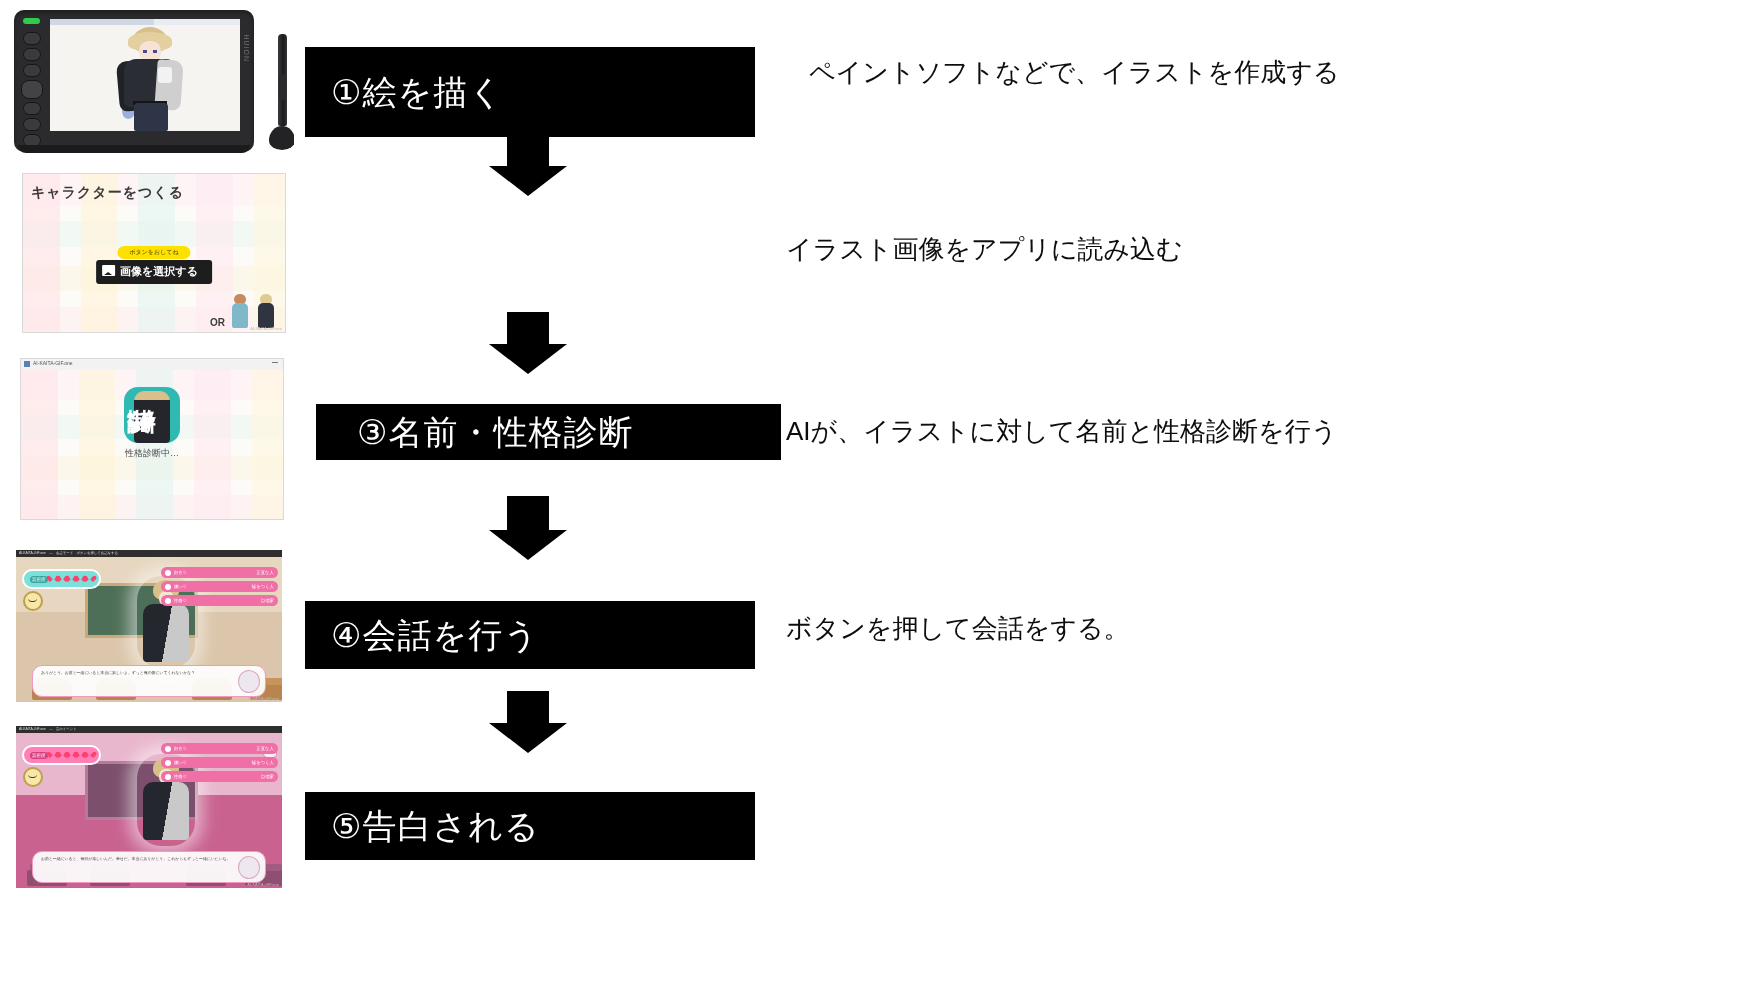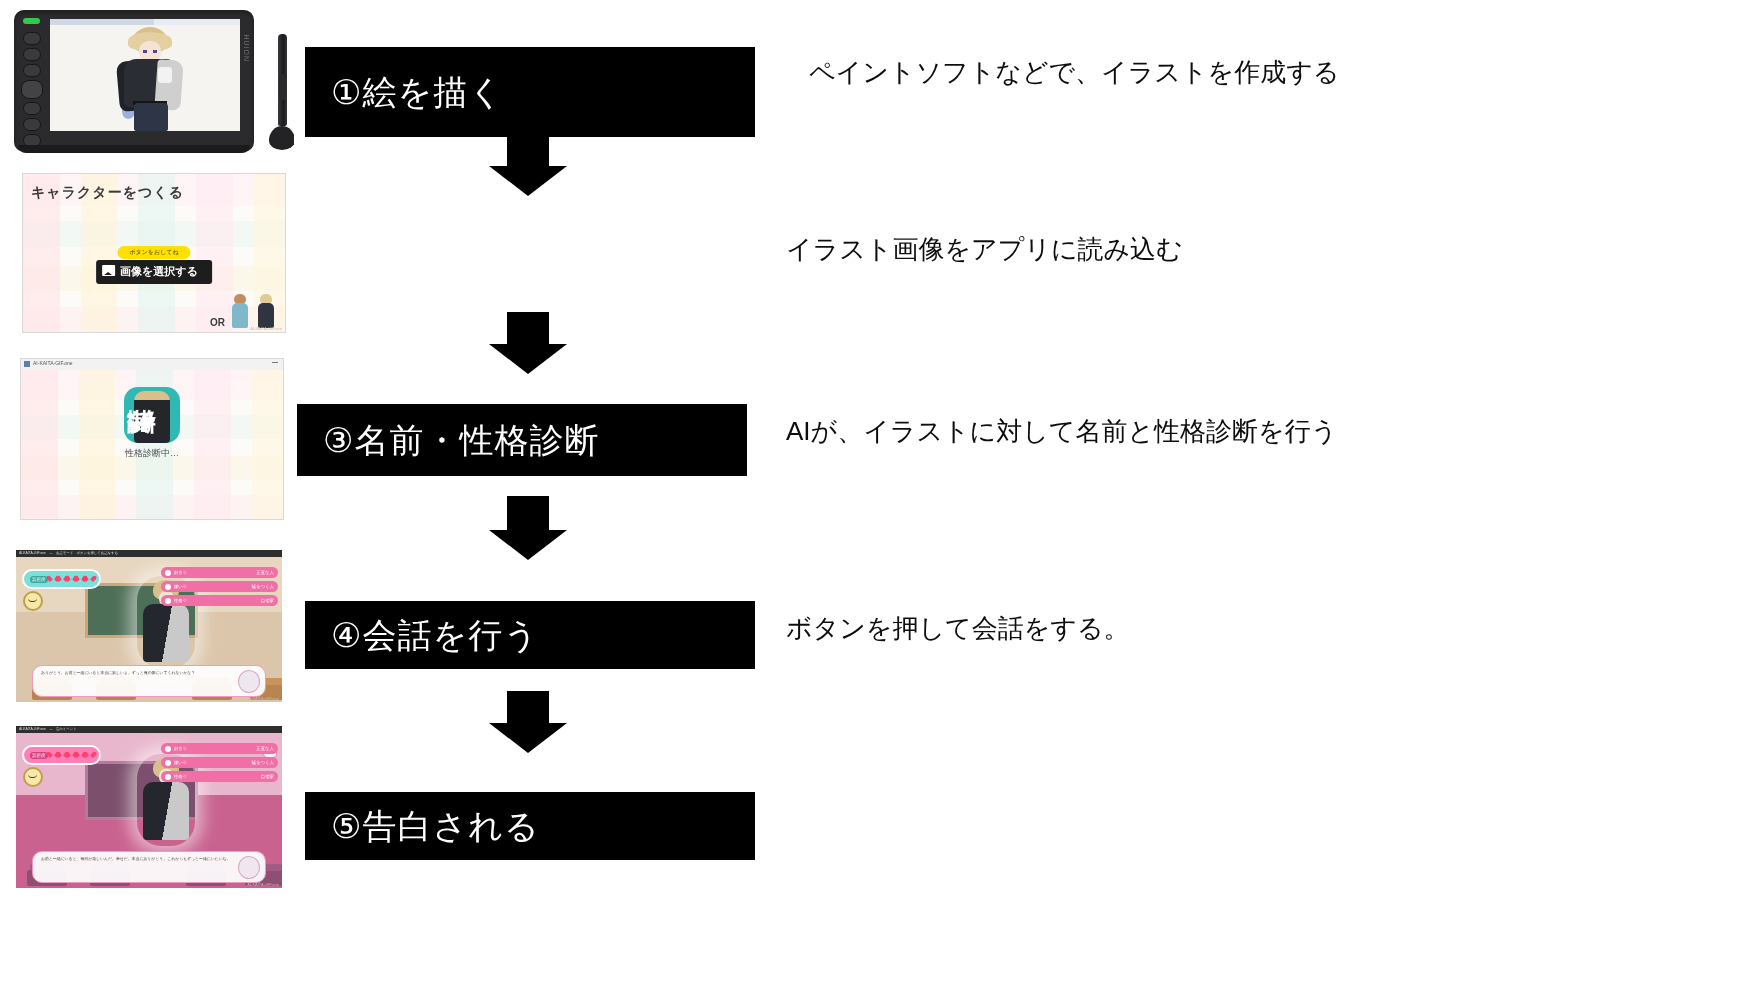--- a/index.html
+++ b/index.html
@@ -375,21 +375,21 @@
     <div class="head" style="top:32px;"></div>
   </div>
 
   <div class="caption" style="left:786px;top:232px;">イラスト画像をアプリに読み込む</div>
 
   <div class="arrow" style="left:478px;top:312px;width:100px;height:62px;">
     <div class="shaft" style="height:34px;"></div>
     <div class="head" style="top:32px;"></div>
   </div>
 
-  <div class="step-box" style="left:297px;top:404px;width:450px;height:72px;">
+  <div class="step-box" style="left:316px;top:404px;width:450px;height:56px;padding-left:15px;">
     <span>③名前・性格診断</span>
   </div>
   <div class="caption" style="left:786px;top:414px;">AIが、イラストに対して名前と性格診断を行う</div>
 
   <div class="arrow" style="left:478px;top:496px;width:100px;height:66px;">
     <div class="shaft" style="height:36px;"></div>
     <div class="head" style="top:34px;"></div>
   </div>
 
   <div class="step-box" style="left:305px;top:601px;width:450px;height:68px;">

